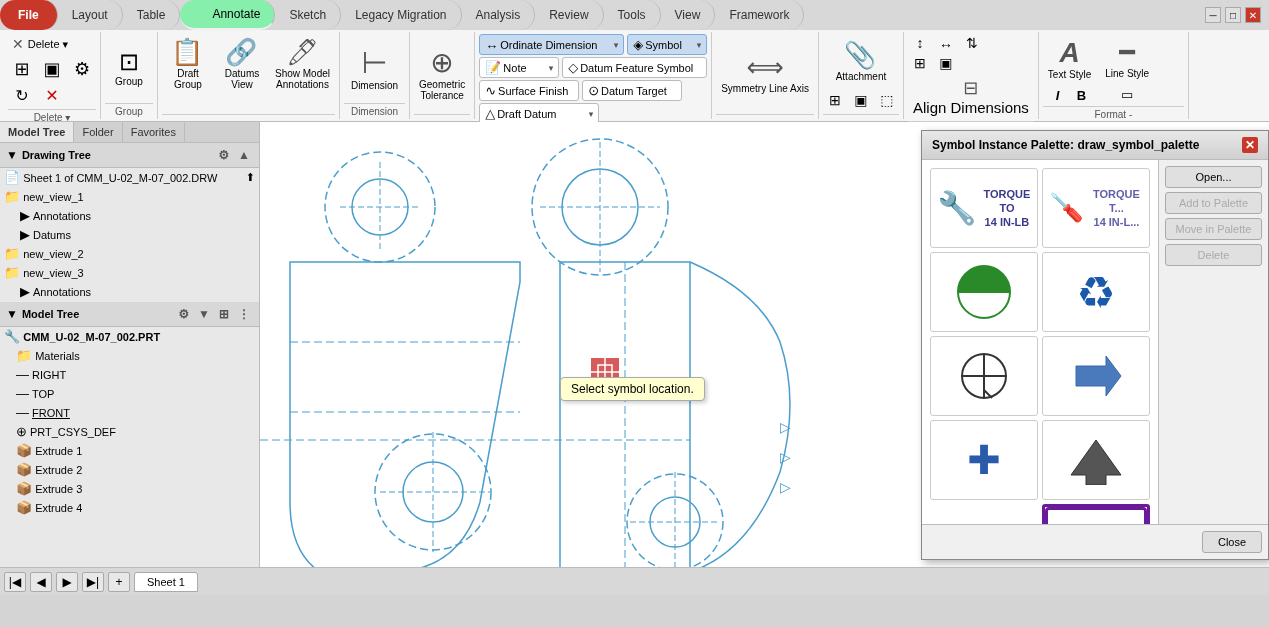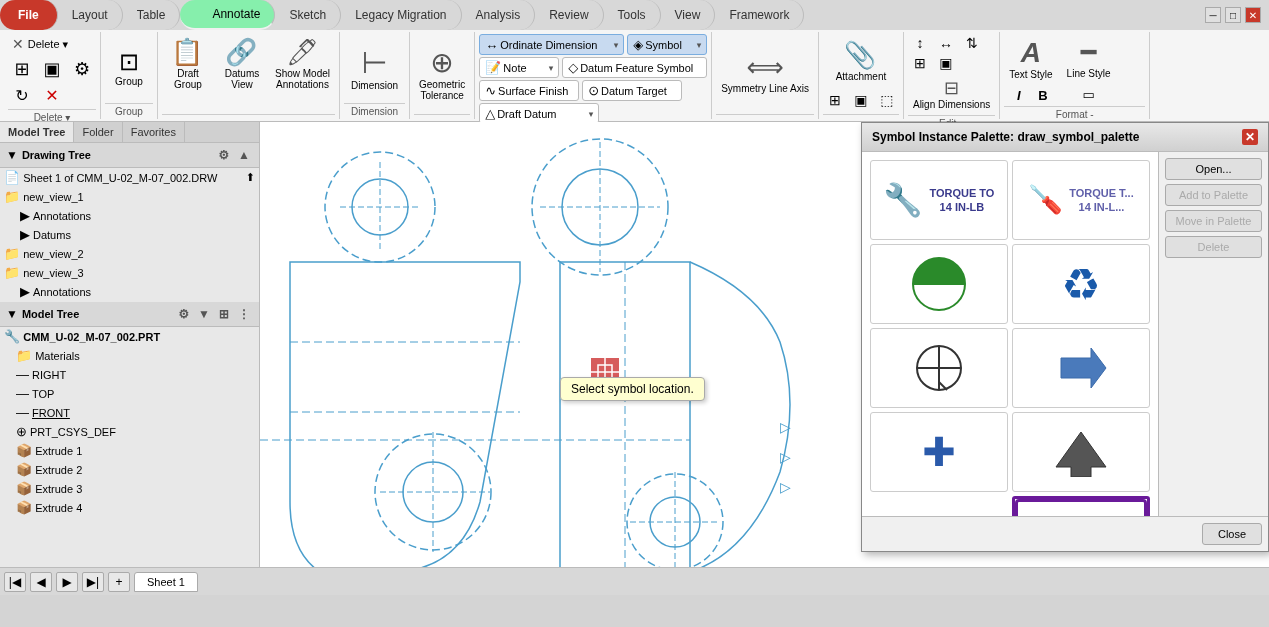--- a/index.html
+++ b/index.html
@@ -269,21 +269,21 @@
           <div class="ribbon-btn" style="min-width:24px; padding:1px;">
               <span style="font-size:14px;">⊞</span>
             </div>
           <div class="ribbon-btn" style="min-width:24px; padding:1px;">
               <span style="font-size:14px;">▣</span>
             </div>
         </div>
         <div style="display:flex; gap:2px;">
           <div class="ribbon-btn" style="min-width:48px; flex-direction:column;">
             <span style="font-size:18px; color:#555;">⊟</span>
-            <span style="font-size:10px;">Align
+            <span style="font-size:15px;">Align
 Dimensions</span>
           </div>
         </div>
       </div>
       <div class="rg-label">
         <span>Edit ▾</span>
       </div>
     </div>
 
     <div class="rg" style="min-width:150px;">
@@ -475,21 +475,21 @@
 
         <text x="520" y="310" font-size="14" fill="#4a9ecc">▷</text>
         <text x="520" y="340" font-size="14" fill="#4a9ecc">▷</text>
         <text x="520" y="370" font-size="14" fill="#4a9ecc">▷</text>
       </svg>
 
       <div class="tooltip-bubble" style="left: 300px; top: 255px;">
         <span>Select symbol location.</span>
       </div>
 
-      <div class="dialog" style="top:0; right:0; width:408px; height:430px;">
+      <div class="dialog" style="top:8px; right:0; width:348px; height:430px;">
         <div class="dialog-title">
           <span>Symbol Instance Palette: draw_symbol_palette</span>
           <div class="dialog-close">✕</div>
         </div>
         <div class="dialog-body">
 
           <div class="dialog-palette">
 
             <div class="palette-item">
               <div style="display:flex; align-items:center; justify-content:center; gap:6px; padding:6px;">

